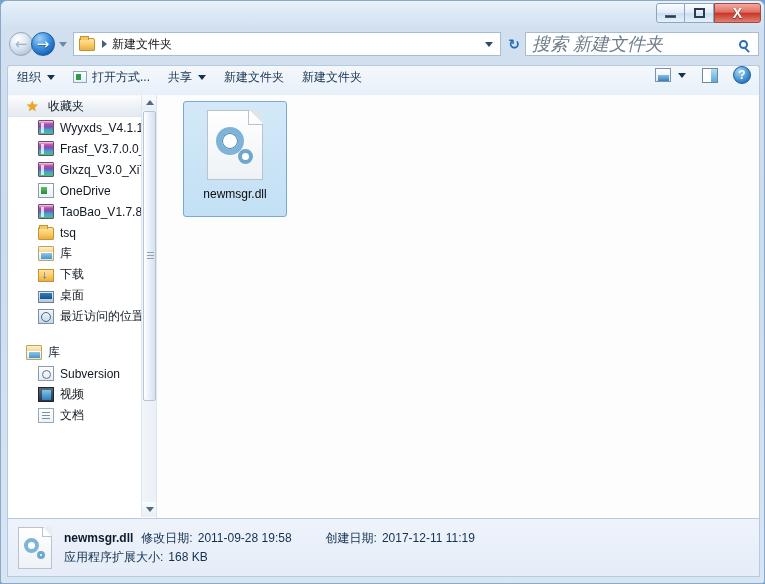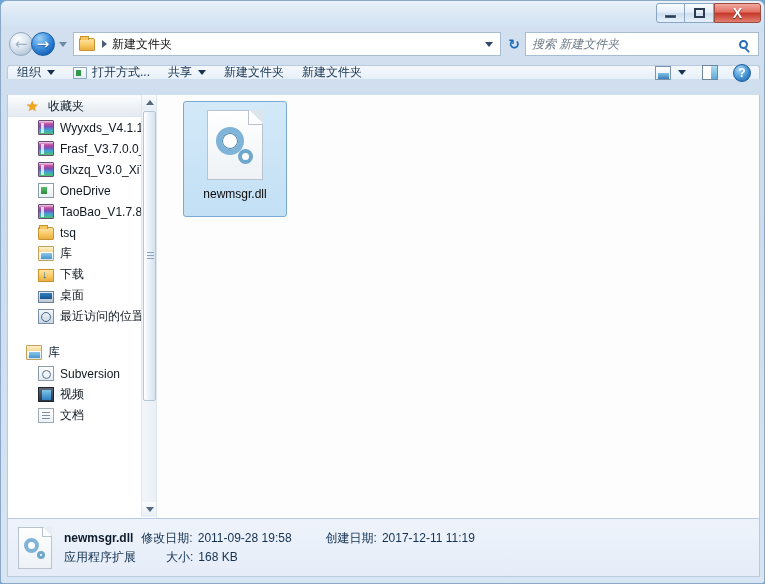--- a/index.html
+++ b/index.html
@@ -98,36 +98,36 @@
   #refresh {
     position: absolute; left: 504px; top: 6px; width: 18px; height: 18px;
     display:flex; align-items:center; justify-content:center;
     color: #1e6bb8; font-size: 14px; font-weight: bold;
   }
   #searchbox {
     position: absolute; left: 524px; top: 3px; width: 234px; height: 24px;
     background: #ffffff; border: 1px solid #a6bdd4;
     display: flex; align-items: center; padding: 0 6px;
   }
-  #searchph { font-size: 12px; color: #6d7b89; font-style: italic; flex: 1; }
+  #searchph { font-size: 18px; color: #6d7b89; font-style: italic; flex: 1; }
   .mag {
     width: 9px; height: 9px; border: 2px solid #2a6fb5; border-radius: 50%;
     position: relative; margin-right: 4px;
   }
   .mag::after {
     content: ""; position: absolute; right: -4px; bottom: -4px;
     width: 6px; height: 2px; background: #2a6fb5; transform: rotate(45deg);
   }
   
   #toolbar {
-    position: absolute; left: 6px; top: 64px; width: 753px; height: 14px;
+    position: absolute; left: 6px; top: 64px; width: 753px; height: 30px;
     background: linear-gradient(to bottom, #f4f8fc 0%, #e7f0f9 100%);
     border: 1px solid #b6cbdf; border-bottom: none;
     border-radius: 3px 3px 0 0;
-    display: flex; align-items: center;
+    display: flex; align-items: flex-start;
   }
   .tbitem {
     display: flex; align-items: center; height: 22px;
     padding: 0 9px; font-size: 12px; color: #16324f; cursor: default;
   }
   .tbcaret {
     margin-left: 6px; width: 0; height: 0;
     border-left: 4px solid transparent; border-right: 4px solid transparent;
     border-top: 5px solid #16324f;
   }
@@ -364,21 +364,21 @@
   }
   .sgearsm {
     position:absolute; left:18px; top:23px; width:8px; height:8px;
     border-radius:50%; border:3px solid #6fa7cd; background:#fff;
   }
   #stat-text { margin-left: 12px; font-size: 12px; color: #12304f; line-height: 19px; }
   .srow { display: flex; }
   .sname { font-weight: bold; color: #0d1c2b; margin-right: 8px; }
   .slbl { margin-right: 5px; }
   .scol2 { margin-left: 34px; }
-  .skb { margin-left: 30px; }
+  .skb { }
 </style>
 </head>
 <body>
 
 <div id="window">
 
   <div id="titlebar">
     <div id="winctl">
       <div class="wbtn min">
         <div class="glyph-min"></div>

